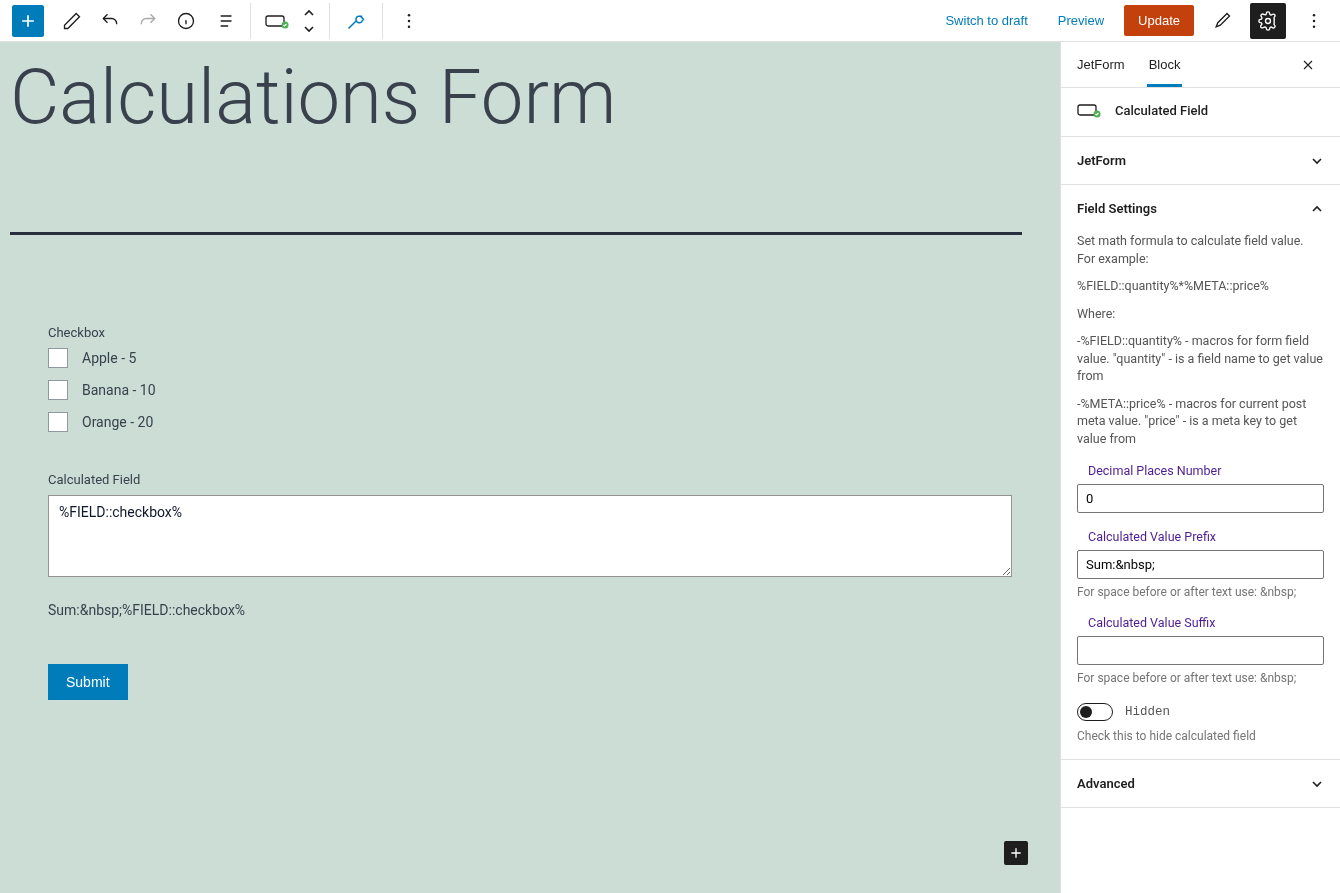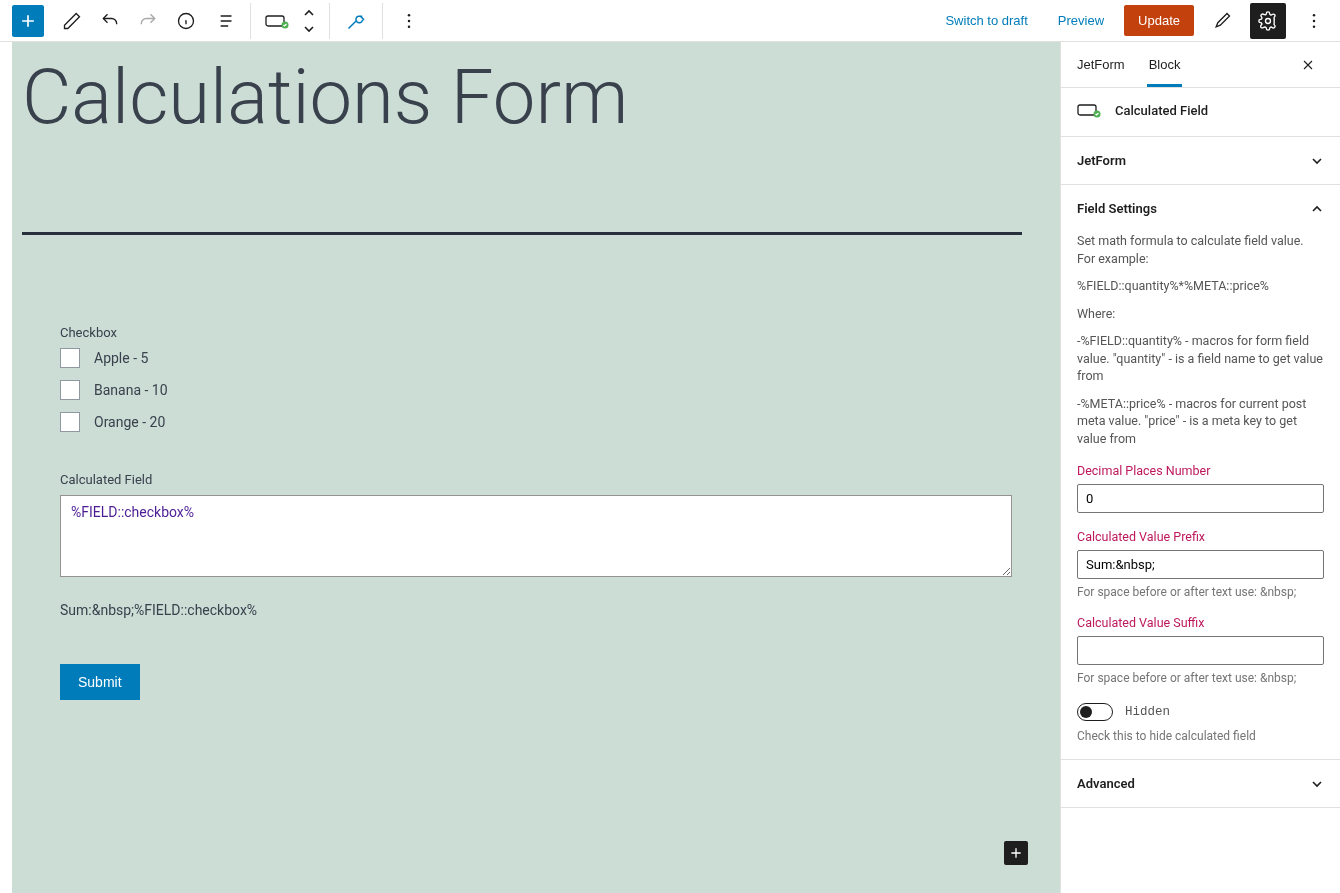--- a/index.html
+++ b/index.html
@@ -94,21 +94,20 @@
     font-size: 13px;
     border-radius: 2px;
     cursor: pointer;
   }
   
   .main {
     display: flex;
     flex: 1;
     height: calc(893px - 56px);
     position: relative;
-    padding-left: 12px;
   }
   .canvas-wrap {
     flex: 1;
     background: #ccddd5;
     position: relative;
     overflow-y: scroll;
   }
   .canvas-wrap::-webkit-scrollbar { width: 16px; }
   .canvas-wrap::-webkit-scrollbar-track { background: #f1f1f1; }
   .canvas-wrap::-webkit-scrollbar-thumb { background: #c1c1c1; }
@@ -156,21 +155,21 @@
   .calc-label { font-size: 13px; color: #39414d; margin-top: 40px; margin-bottom: 8px; }
   .calc-textarea {
     width: 100%;
     height: 82px;
     border: 1px solid #949494;
     background: #fff;
     padding: 8px 10px;
     font-family: inherit;
     font-size: 14px;
     resize: both;
-    color: #4c1d95;
+    color: #0f172a;
   }
   .sum-line { font-size: 14px; color: #39414d; margin-top: 22px; }
   .submit-btn {
     background: #007cba;
     color: #fff;
     border: none;
     padding: 10px 18px;
     font-size: 14px;
     margin-top: 46px;
     cursor: pointer;
@@ -259,23 +258,24 @@
   }
   .sb-panel-body {
     padding: 0 16px 16px 16px;
     font-size: 12.5px;
     color: #555;
   }
   .sb-panel-body p { margin-bottom: 10px; line-height: 1.4; color: #555; }
   .sb-field { margin-top: 16px; }
   .sb-field-label {
     font-size: 12.5px;
-    color: #be185d;
+    color: #4c1d95;
     display: block;
     margin-bottom: 6px;
+    margin-left: 11px;
   }
   .sb-input {
     width: 100%;
     border: 1px solid #757575;
     padding: 6px 8px;
     font-size: 13px;
     border-radius: 2px;
     font-family:inherit;
   }
   .sb-help {

